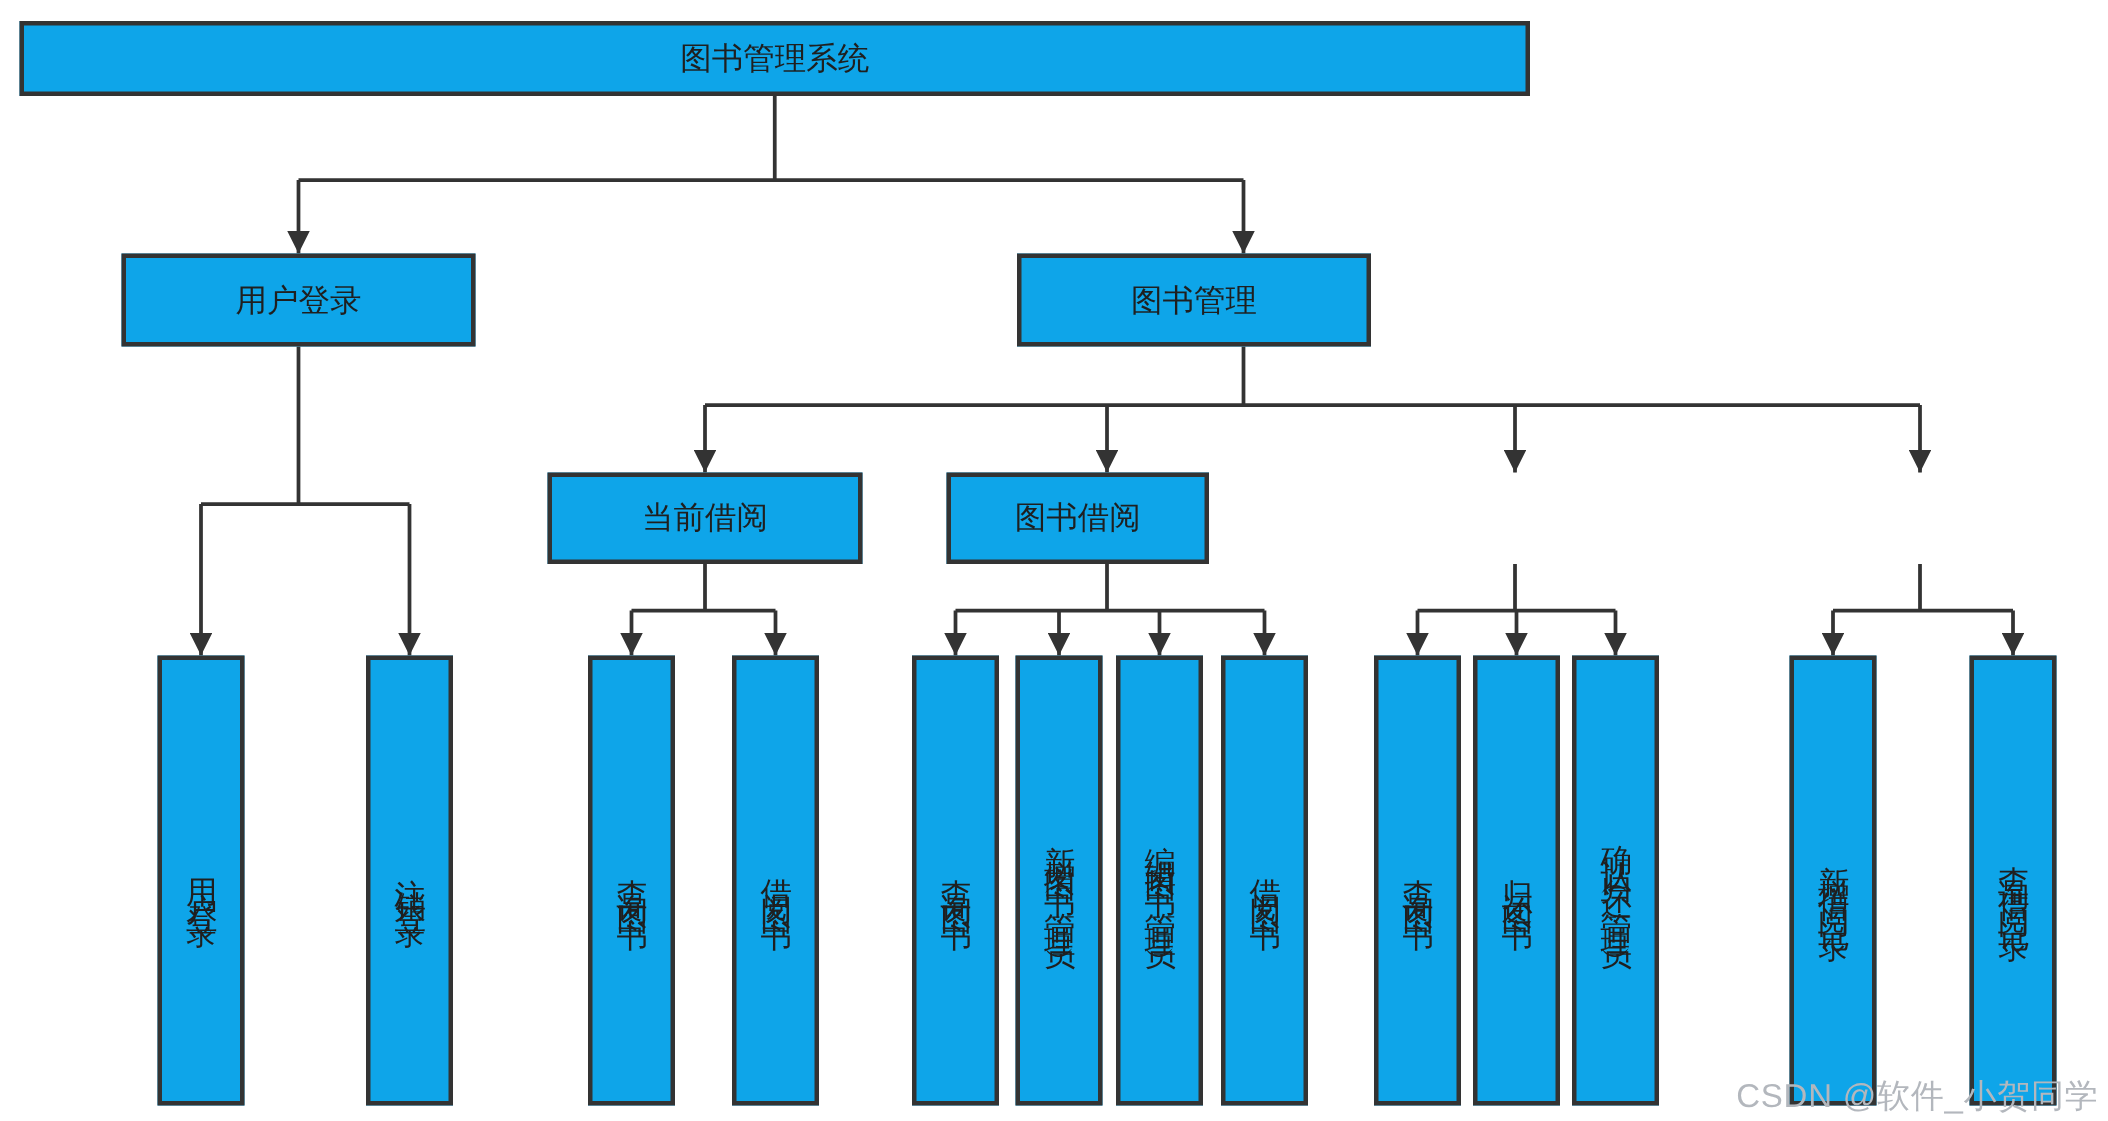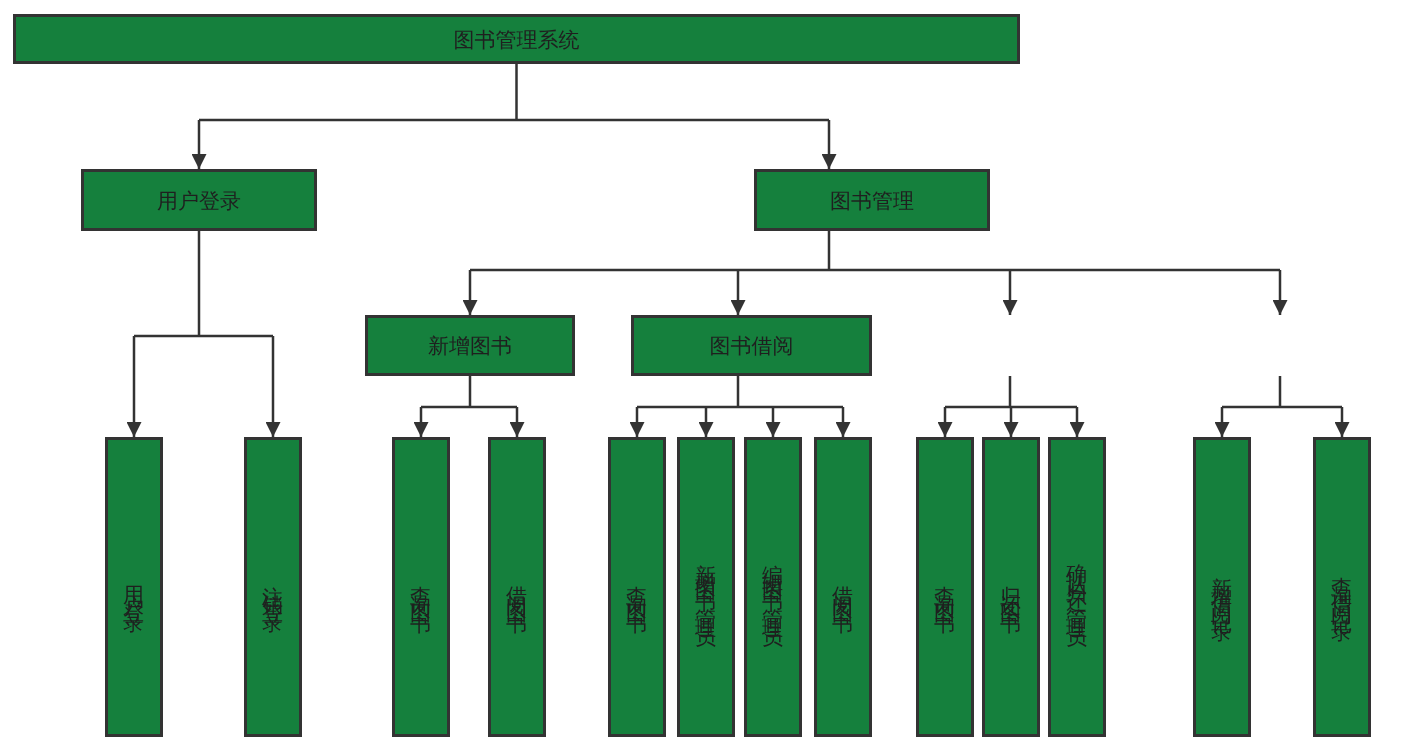--- a/index.html
+++ b/index.html
@@ -14,42 +14,42 @@
     width:1405px;height:747px;
     background:var(--bg);
     overflow:hidden;
     font-family:"Liberation Sans", sans-serif;
   }
   .wires{position:absolute;left:0;top:0;z-index:0;}
   .node{
     position:absolute;
     box-sizing:border-box;
     border:3px solid var(--line);
-    background:#15803d;
+    background:#0ea5e9;
     color:var(--text);
     display:flex;align-items:center;justify-content:center;
     font-size:21px;
     z-index:1;
     text-align:center;
     line-height:1;
   }
   .v-node{
     writing-mode:vertical-lr;
     text-orientation:mixed;
     letter-spacing:9px;
   }
   
   .n-root{left:13px;top:14px;width:1007px;height:50px;}
   
   .n-userlogin{left:81px;top:169px;width:236px;height:62px;}
-  .n-bookmgmt{left:754px;top:169px;width:236px;height:62px;}
+  .n-bookmgmt{left:678px;top:169px;width:236px;height:62px;}
   
   .lvl3{top:315px;height:61px;}
   .n-recommend{left:365px;width:210px;}
-  .n-borrowmod{left:631px;width:241px;}
+  .n-borrowmod{left:631px;width:175px;}
   .n-current{left:903px;width:215px;}
   .n-records{left:1173px;width:214px;}
   
   .leaf{top:437px;height:300px;width:58px;}
   .n-a1{left:105px;} .n-a2{left:244px;}
   .n-b1{left:392px;} .n-b2{left:488px;}
   .n-c1{left:608px;} .n-c2{left:677px;} .n-c3{left:744px;} .n-c4{left:814px;}
   .n-d1{left:916px;} .n-d2{left:982px;} .n-d3{left:1048px;}
   .n-e1{left:1193px;} .n-e2{left:1313px;}
   .watermark{
@@ -108,34 +108,35 @@
       <line x1="1222" y1="407" x2="1222" y2="437" marker-end="url(#arrow)"></line>
       <line x1="1342" y1="407" x2="1342" y2="437" marker-end="url(#arrow)"></line>
     </g>
   </svg>
 
   <div class="node n-root">图书管理系统</div>
 
   <div class="node n-userlogin">用户登录</div>
   <div class="node n-bookmgmt">图书管理</div>
 
-  <div class="node lvl3 n-recommend">新增图书</div>
+  <div class="node lvl3 n-recommend">当前借阅</div>
   <div class="node lvl3 n-borrowmod">图书借阅</div>
 
   <div class="node v-node leaf n-a1">用户登录</div>
   <div class="node v-node leaf n-a2">注销登录</div>
 
   <div class="node v-node leaf n-b1">查询图书</div>
   <div class="node v-node leaf n-b2">借阅图书</div>
 
   <div class="node v-node leaf n-c1">查询图书</div>
   <div class="node v-node leaf n-c2">新增图书（管理员）</div>
   <div class="node v-node leaf n-c3">编辑图书（管理员）</div>
   <div class="node v-node leaf n-c4">借阅图书</div>
 
   <div class="node v-node leaf n-d1">查询图书</div>
   <div class="node v-node leaf n-d2">归还图书</div>
   <div class="node v-node leaf n-d3">确认归还（管理员）</div>
 
   <div class="node v-node leaf n-e1">新增借阅记录</div>
   <div class="node v-node leaf n-e2">查询借阅记录</div>
 
+  <div class="watermark">CSDN @软件_小贺同学</div>
 </div>
 
 </body></html>

